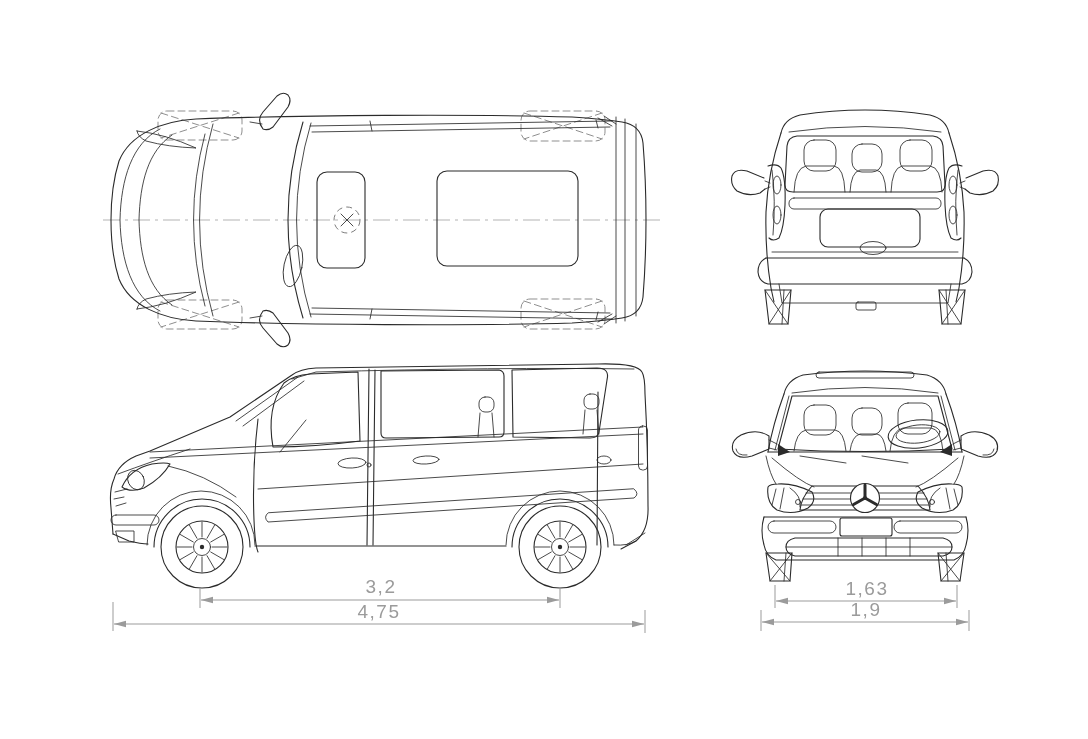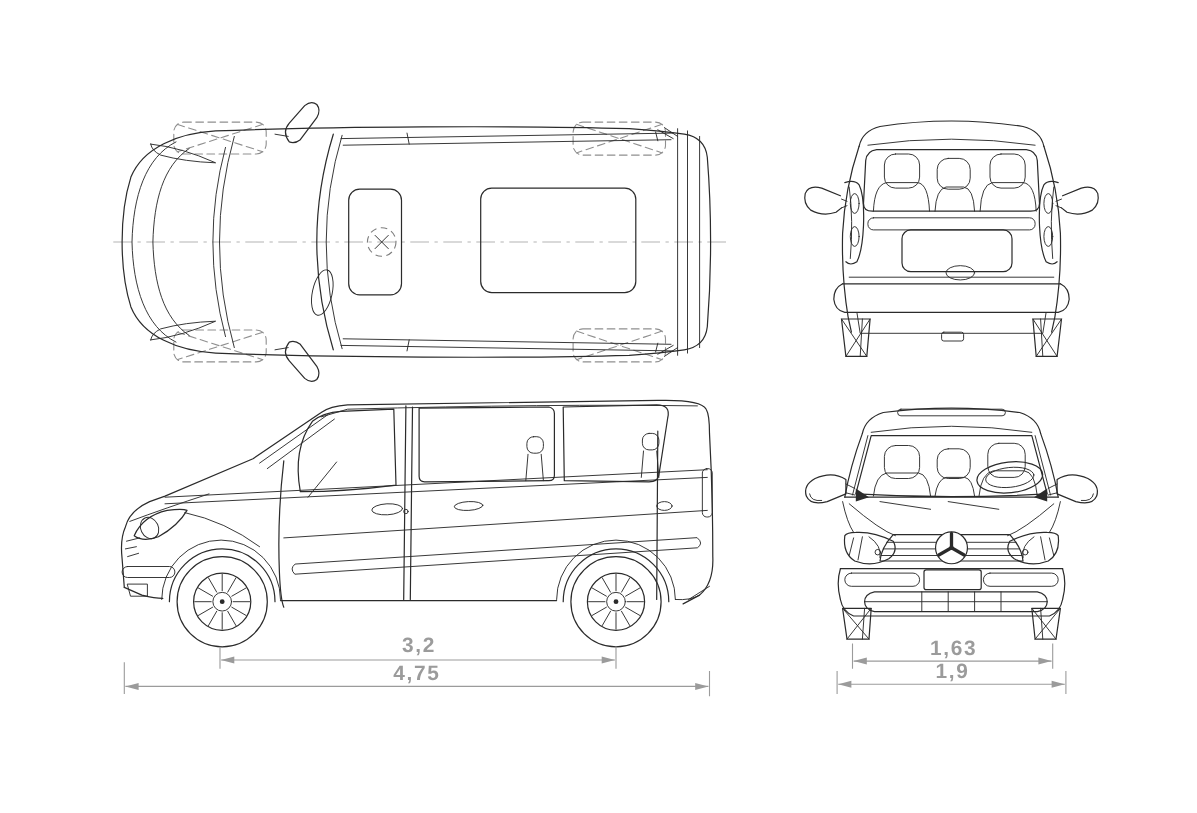--- a/index.html
+++ b/index.html
@@ -1,17 +1,17 @@
 <!DOCTYPE html>
 <html><head>
 <meta charset="utf-8">
 <style>
   html,body{margin:0;padding:0;background:#ffffff;}
   .stage{position:relative;width:1088px;height:739px;background:#ffffff;overflow:hidden;
-         font-family:"Liberation Sans",sans-serif;font-weight:bold;}
+         font-family:"Liberation Sans",sans-serif;}
   svg{display:block;}
   .ln{fill:none;stroke:#2b2b2b;stroke-width:1.1;stroke-linecap:round;stroke-linejoin:round;}
   .ln2{fill:none;stroke:#2b2b2b;stroke-width:.85;stroke-linecap:round;stroke-linejoin:round;}
   .solid{fill:#2b2b2b;stroke:none;}
   .whitecap{fill:#ffffff;stroke:#2b2b2b;stroke-width:1.1;}
   .dash{fill:none;stroke:#8f8f8f;stroke-width:1;stroke-dasharray:7 4;stroke-linecap:round;}
   .cline{fill:none;stroke:#b3b3b3;stroke-width:1;stroke-dasharray:17 5 3 5;}
   .cmark{fill:none;stroke:#7d7d7d;stroke-width:1;stroke-dasharray:6 4;}
   .dim{fill:none;stroke:#9b9b9b;stroke-width:1;}
   .dimfill{fill:#9b9b9b;stroke:none;}

